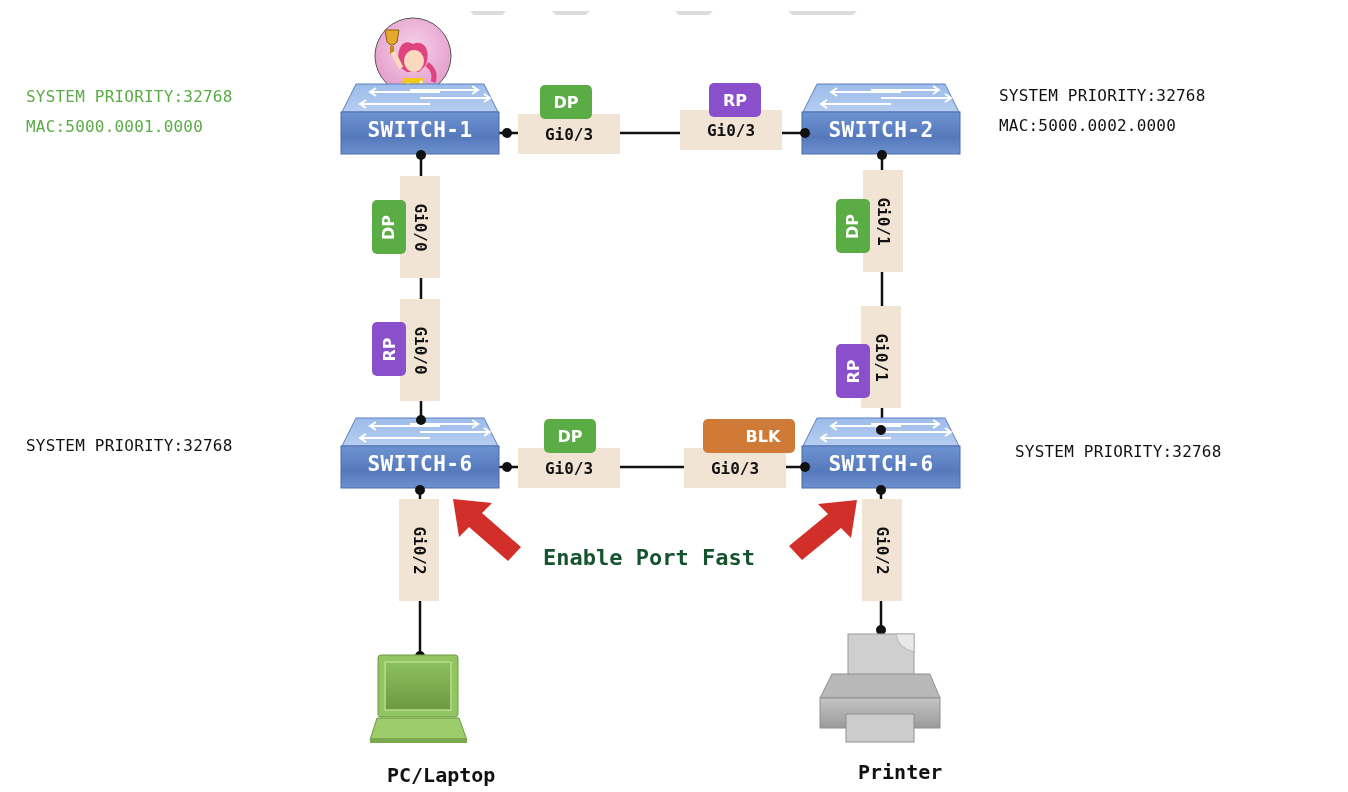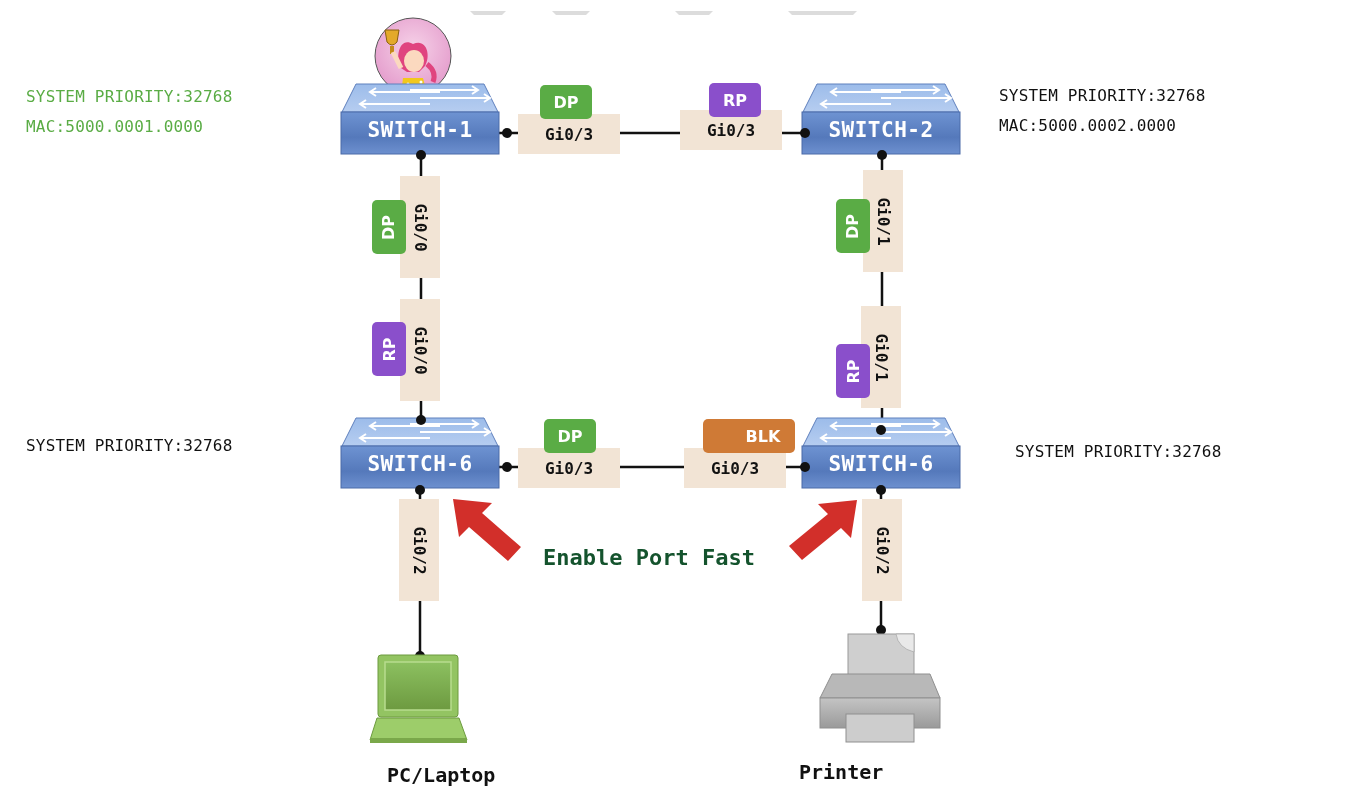--- a/index.html
+++ b/index.html
@@ -274,13 +274,13 @@
           <stop offset="1" stop-color="#9a9a9a"></stop>
         </linearGradient>
     </defs>
     <rect x="30" y="2" width="66" height="46" fill="#cfcfcf" stroke="#9a9a9a" stroke-width="1"></rect>
     <path d="M78 2 Q80 16 96 20 L96 2Z" fill="#e9e9e9" stroke="#aaa" stroke-width="0.8"></path>
     <polygon points="14,42 112,42 122,66 2,66" fill="#b8b8b8" stroke="#8f8f8f" stroke-width="1"></polygon>
     <rect x="2" y="66" width="120" height="30" fill="url(#prb)" stroke="#8f8f8f" stroke-width="1"></rect>
     <rect x="28" y="82" width="68" height="28" fill="#cdcdcd" stroke="#8f8f8f" stroke-width="1"></rect>
   </svg>
 </div>
-<div class="device-label" style="left:799px;top:760px;">Printer</div>
+<div class="device-label" style="left:858px;top:760px;">Printer</div>
 
 </body></html>

